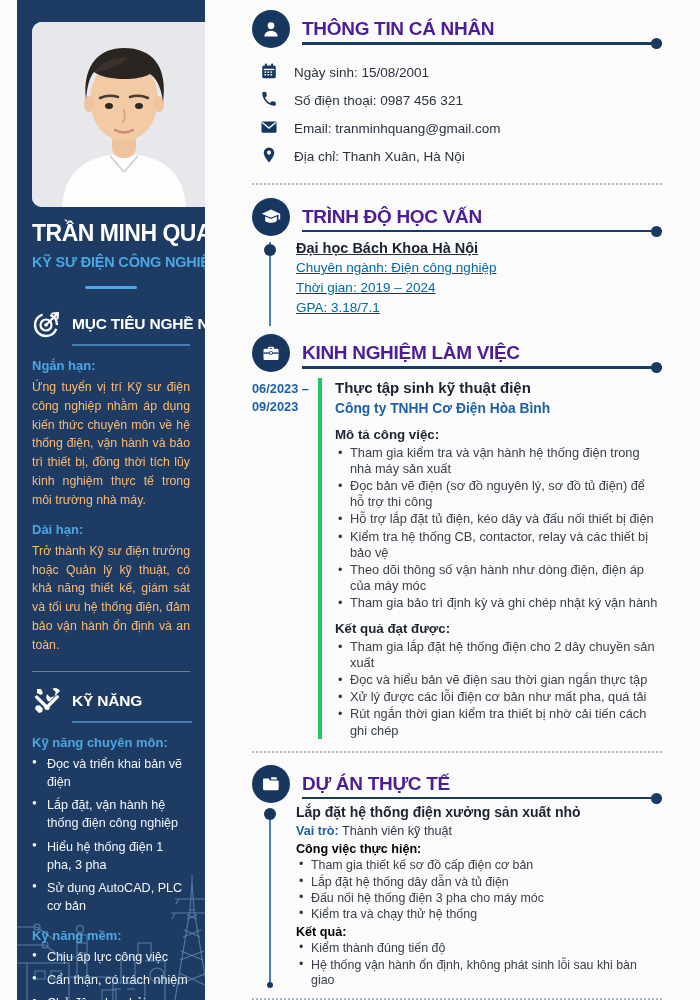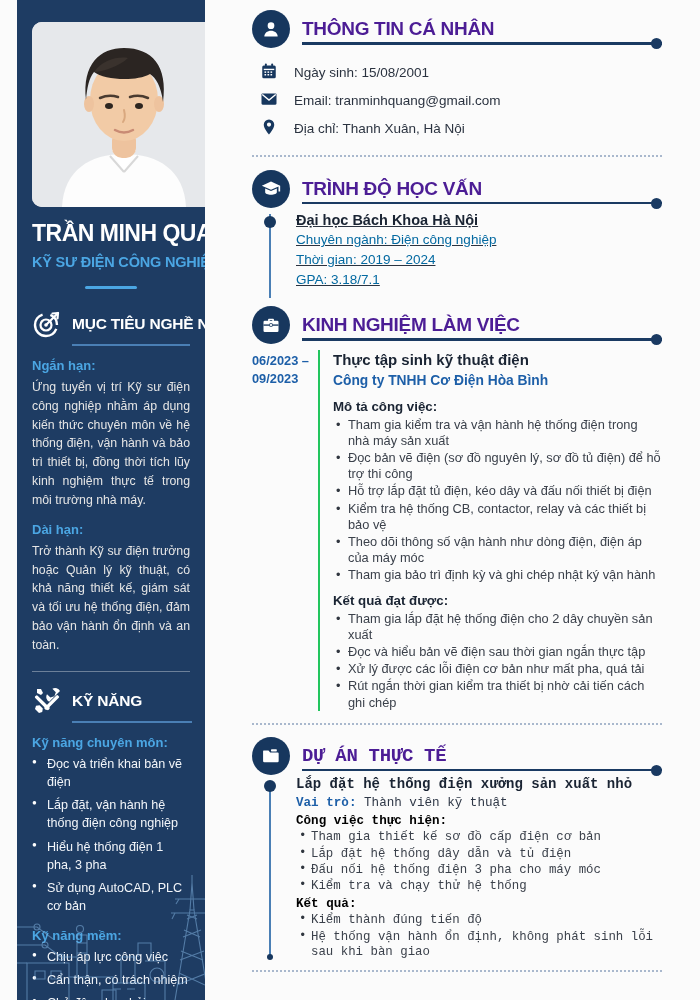--- a/index.html
+++ b/index.html
@@ -30,21 +30,21 @@
     font-size:14.5px; font-weight:bold; letter-spacing:-0.2px; white-space:nowrap;
   }
   .sb-minirule { width:52px; height:3px; background:#4ba6e3; margin:16px auto 0; border-radius:2px; }
 
   .sb-section-head { display:flex; align-items:center; gap:10px; margin-top:20px; }
   .sb-section-head .sb-ico { width:30px; height:30px; flex:0 0 30px; }
   .sb-section-title { font-size:15.5px; font-weight:bold; color:#fff; letter-spacing:-0.2px; white-space:nowrap; }
   .sb-head-rule { height:2px; background:#4a7fb5; margin:5px 0 0 40px; }
 
   .sb-label { color:#4ba6e3; font-weight:bold; font-size:13px; margin-top:12px; }
-  .sb-para { color:#e5e5e5; font-size:12.3px; line-height:1.53; text-align:justify; margin-top:5px; }
+  .sb-para { color:#fdba74; font-size:12.3px; line-height:1.53; text-align:justify; margin-top:5px; }
   .sb-divider { height:1px; background:rgba(255,255,255,0.35); margin-top:16px; }
 
   .sb-list { list-style:none; margin-top:5px; }
   .sb-list li { position:relative; padding-left:15px; color:#f2f5f9; font-size:12.6px; line-height:1.45; margin-top:5px; }
   .sb-list li::before { content:"●"; position:absolute; left:0; top:1px; font-size:8px; color:#fff; }
 
   .sb-art { position:absolute; left:0; bottom:0; width:220px; height:135px; opacity:0.55; }
 
   
   .main { position:absolute; left:252px; top:0; width:410px; }
@@ -70,21 +70,21 @@
   .dotted-div { border-top:2px dotted #a9b8cd; margin-top:12px; }
 
   .edu-block { position:relative; padding-left:44px; margin-top:6px;text-decoration:underline; }
   .edu-line { position:absolute; left:17px; top:4px; bottom:-8px; width:2px; background:#4a7fb5; }
   .edu-dot { position:absolute; left:12px; top:6px; width:12px; height:12px; border-radius:50%; background:#17375e; }
   .edu-school { font-size:14.5px; font-weight:bold; color:#1a2433; line-height:20px; }
   .edu-row { font-size:13.5px; color:#0369a1; line-height:20px; }
 
   .exp-body { display:flex; margin-top:9px; }
   .exp-date { width:66px; flex:0 0 66px; font-size:12.8px; font-weight:bold; color:#1d5fa8; line-height:18px; padding-top:2px; }
-  .exp-content { border-left:2px solid #22c55e; padding-left:13px; flex:1; }
+  .exp-content { border-left:4px solid #22c55e; padding-left:13px; flex:1; }
   .exp-job { font-size:15px; font-weight:bold; color:#1a2433; line-height:19px; }
   .exp-company { font-size:13.8px; font-weight:bold; color:#1d5fa8; line-height:19px; margin-top:2px; }
   .exp-label { font-size:13.3px; font-weight:bold; color:#1a2433; margin-top:8px; line-height:17px; }
   .m-list { list-style:none; margin-top:2px; }
   .m-list li { position:relative; padding-left:15px; font-size:12.8px; color:#3b414b; line-height:16.2px; margin-top:1px; }
   .m-list li::before { content:"•"; position:absolute; left:3px; top:0; color:#30363f; }
 
   .proj-block { position:relative; padding-left:44px; margin-top:5px; }
   .proj-line { position:absolute; left:17px; top:6px; bottom:2px; width:2px; background:#4a7fb5; }
   .proj-dot { position:absolute; left:12px; top:4px; width:12px; height:12px; border-radius:50%; background:#17375e; }
@@ -248,20 +248,28 @@
                 <rect x="6" y="16" width="2.2" height="2"></rect>
                 <rect x="10" y="16" width="2.2" height="2"></rect>
                 <rect x="14" y="16" width="2.2" height="2"></rect>
               </g>
           </svg>
         </span>
         <span class="contact-text">Ngày sinh: 15/08/2001</span>
       </div>
       <div class="contact-row">
         <span>
+          <svg viewBox="0 0 24 24" width="18" height="18" fill="#17375e">
+            <path d="M6.62 10.79a15.05 15.05 0 0 0 6.59 6.59l2.2-2.2a1 1 0 0 1 1.01-.24c1.12.37 2.33.57 3.58.57a1 1 0 0 1 1 1V20a1 1 0 0 1-1 1C10.85 21 3 13.15 3 3.5a1 1 0 0 1 1-1h3.5a1 1 0 0 1 1 1c0 1.25.2 2.45.57 3.57a1 1 0 0 1-.25 1.02z"></path>
+          </svg>
+        </span>
+        <span class="contact-text">Số điện thoại: 0987 456 321</span>
+      </div>
+      <div class="contact-row">
+        <span>
           <svg viewBox="0 0 24 24" width="18" height="18">
             <rect x="2" y="4.5" width="20" height="15" rx="1.5" fill="#17375e"></rect>
             <path d="M3 6 L12 13.5 L21 6" stroke="#fff" stroke-width="1.8" fill="none"></path>
           </svg>
         </span>
         <span class="contact-text">Email: tranminhquang@gmail.com</span>
       </div>
       <div class="contact-row">
         <span>
           <svg viewBox="0 0 24 24" width="18" height="18" fill="#17375e">
@@ -333,21 +341,21 @@
           <li>Tham gia lắp đặt hệ thống điện cho 2 dây chuyền sản xuất</li>
           <li>Đọc và hiểu bản vẽ điện sau thời gian ngắn thực tập</li>
           <li>Xử lý được các lỗi điện cơ bản như mất pha, quá tải</li>
           <li>Rút ngắn thời gian kiểm tra thiết bị nhờ cải tiến cách ghi chép</li>
         </ul>
       </div>
     </div>
     <div class="dotted-div"></div>
   </section>
 
-  <section style="margin-top:12px;font-family:Liberation Mono, monospace;">
+  <section style="margin-top:12px;">
     <div class="sec-head">
       <span class="sec-ico-circle">
         <svg viewBox="0 0 24 24" fill="#fff">
           <path d="M3 5.5h6l2 2.2h9a1.2 1.2 0 0 1 1.2 1.2V18a1.5 1.5 0 0 1-1.5 1.5H4A1.5 1.5 0 0 1 2.5 18V6.7A1.2 1.2 0 0 1 3 5.5z"></path>
           <rect x="12" y="4" width="7" height="2.6" rx="0.8"></rect>
         </svg>
       </span>
       <span class="sec-title">DỰ ÁN THỰC TẾ</span>
     </div>
     <div class="sec-rule"></div>

